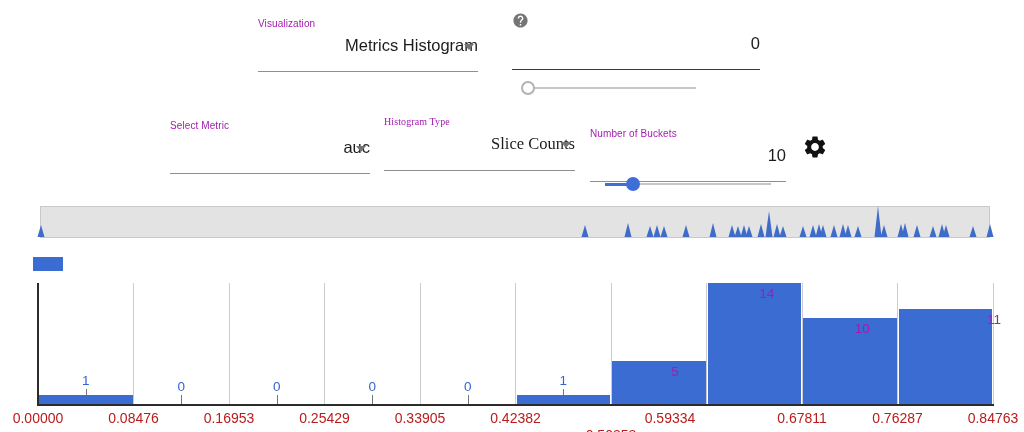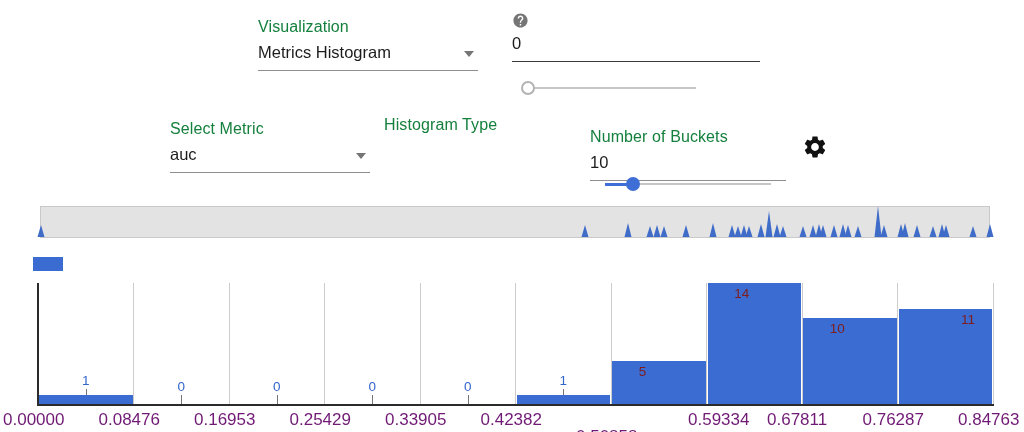--- a/index.html
+++ b/index.html
@@ -1,24 +1,24 @@
 <!DOCTYPE html>
 <html><head>
 <meta charset="utf-8">
 <style>
   * { margin:0; padding:0; box-sizing:border-box; }
   html,body { width:1024px; height:432px; background:#ffffff; overflow:hidden;
               font-family:"Liberation Sans", sans-serif; }
   .abs { position:absolute; }
 
   
-  .ctl-label { font-size:16px; color:#15803d; letter-spacing:0.1px; }
+  .ctl-label { font-size:10px; color:#a21caf; letter-spacing:0.1px; }
   .ctl-value { font-size:16.5px; color:#1c1c1c; }
   .field { position:absolute; }
-  .value-row { position:relative; margin-top:7px; padding-bottom:8px; }
+  .value-row { position:relative; margin-top:7px; padding-bottom:16px;text-align:right; }
   .u-drop   { border-bottom:1px solid #8f8f8f; }
   .u-input  { border-bottom:1px solid #3a3a3a; }
   .dd-arrow { position:absolute; right:4px; top:8px; width:0; height:0;
               border-left:5px solid transparent; border-right:5px solid transparent;
               border-top:6px solid #757575; }
   .label-row { display:flex; align-items:center; gap:8px; }
 
   
   .slider { position:absolute; height:16px; }
   .slider .track  { position:absolute; top:7px; height:2px; background:#c6c6c6; }
@@ -37,24 +37,24 @@
   #legend { left:33px; top:257px; display:flex; align-items:center; }
   #legend .swatch { width:30px; height:14px; margin-right:7px; }
   #legend .text { font-size:14px; color:#1c1c1c; }
 
   
   #chart { left:38px; top:283px; width:955px; height:123px; }
   .gridline { position:absolute; top:0; width:1px; height:122px; background:#cccccc; }
   .y-axis   { position:absolute; left:-1px; top:0; width:2px; height:123px; background:#2b2b2b; }
   .baseline { position:absolute; left:-1px; top:121px; width:957px; height:2px; background:#2b2b2b; }
   .bar { position:absolute; }
-  .bar-label-in  { position:absolute; font-size:13.5px; color:#7f1d1d; text-align:left; }
+  .bar-label-in  { position:absolute; font-size:13.5px; color:#a21caf; text-align:right; }
   .bar-label-out { position:absolute; font-size:13.5px; text-align:center; }
   .label-tick { position:absolute; width:1px; background:#757575; }
-  .x-label { position:absolute; font-size:17px; color:#701a75; text-align:left; }
+  .x-label { position:absolute; font-size:14px; color:#b91c1c; text-align:center; }
 
   svg.gear { display:block; }
 </style>
 </head>
 <body>
 
 <div class="field" style="left:258px; top:18px; width:220px;">
   <div class="ctl-label">Visualization</div>
   <div class="value-row u-drop">
     <span class="ctl-value">Metrics Histogram</span>
@@ -81,22 +81,26 @@
 </div>
 
 <div class="field" style="left:170px; top:120px; width:200px;">
   <div class="ctl-label">Select Metric</div>
   <div class="value-row u-drop">
     <span class="ctl-value">auc</span>
     <span class="dd-arrow"></span>
   </div>
 </div>
 
-<div class="field" style="left:384px; top:116px; width:191px;">
+<div class="field" style="left:384px; top:116px; width:191px;font-family:Liberation Serif, serif;">
   <div class="ctl-label">Histogram Type</div>
+  <div class="value-row u-drop">
+    <span class="ctl-value">Slice Counts</span>
+    <span class="dd-arrow"></span>
+  </div>
 </div>
 
 <div class="field" style="left:590px; top:128px; width:196px;">
   <div class="ctl-label">Number of Buckets</div>
   <div class="value-row u-drop">
     <span class="ctl-value">10</span>
   </div>
 </div>
 
 <div class="abs" style="left:802px; top:134px;">
@@ -191,17 +195,17 @@
   <div class="baseline"></div>
 </div>
 <div class="abs" id="xaxis" style="left:38px; top:410px; width:955px;">
     <div class="x-label" style="left:-35.0px; width:70px;">0.00000</div>
     <div class="x-label" style="left:60.5px; width:70px;">0.08476</div>
     <div class="x-label" style="left:156.0px; width:70px;">0.16953</div>
     <div class="x-label" style="left:251.5px; width:70px;">0.25429</div>
     <div class="x-label" style="left:347.0px; width:70px;">0.33905</div>
     <div class="x-label" style="left:442.5px; width:70px;">0.42382</div>
     <div class="x-label" style="left:538.0px; width:70px;margin-top:17px;">0.50858</div>
-    <div class="x-label" style="left:650px; width:70px;">0.59334</div>
+    <div class="x-label" style="left:597px; width:70px;">0.59334</div>
     <div class="x-label" style="left:729.0px; width:70px;">0.67811</div>
     <div class="x-label" style="left:824.5px; width:70px;">0.76287</div>
     <div class="x-label" style="left:920.0px; width:70px;">0.84763</div>
   </div>
 
 </body></html>

